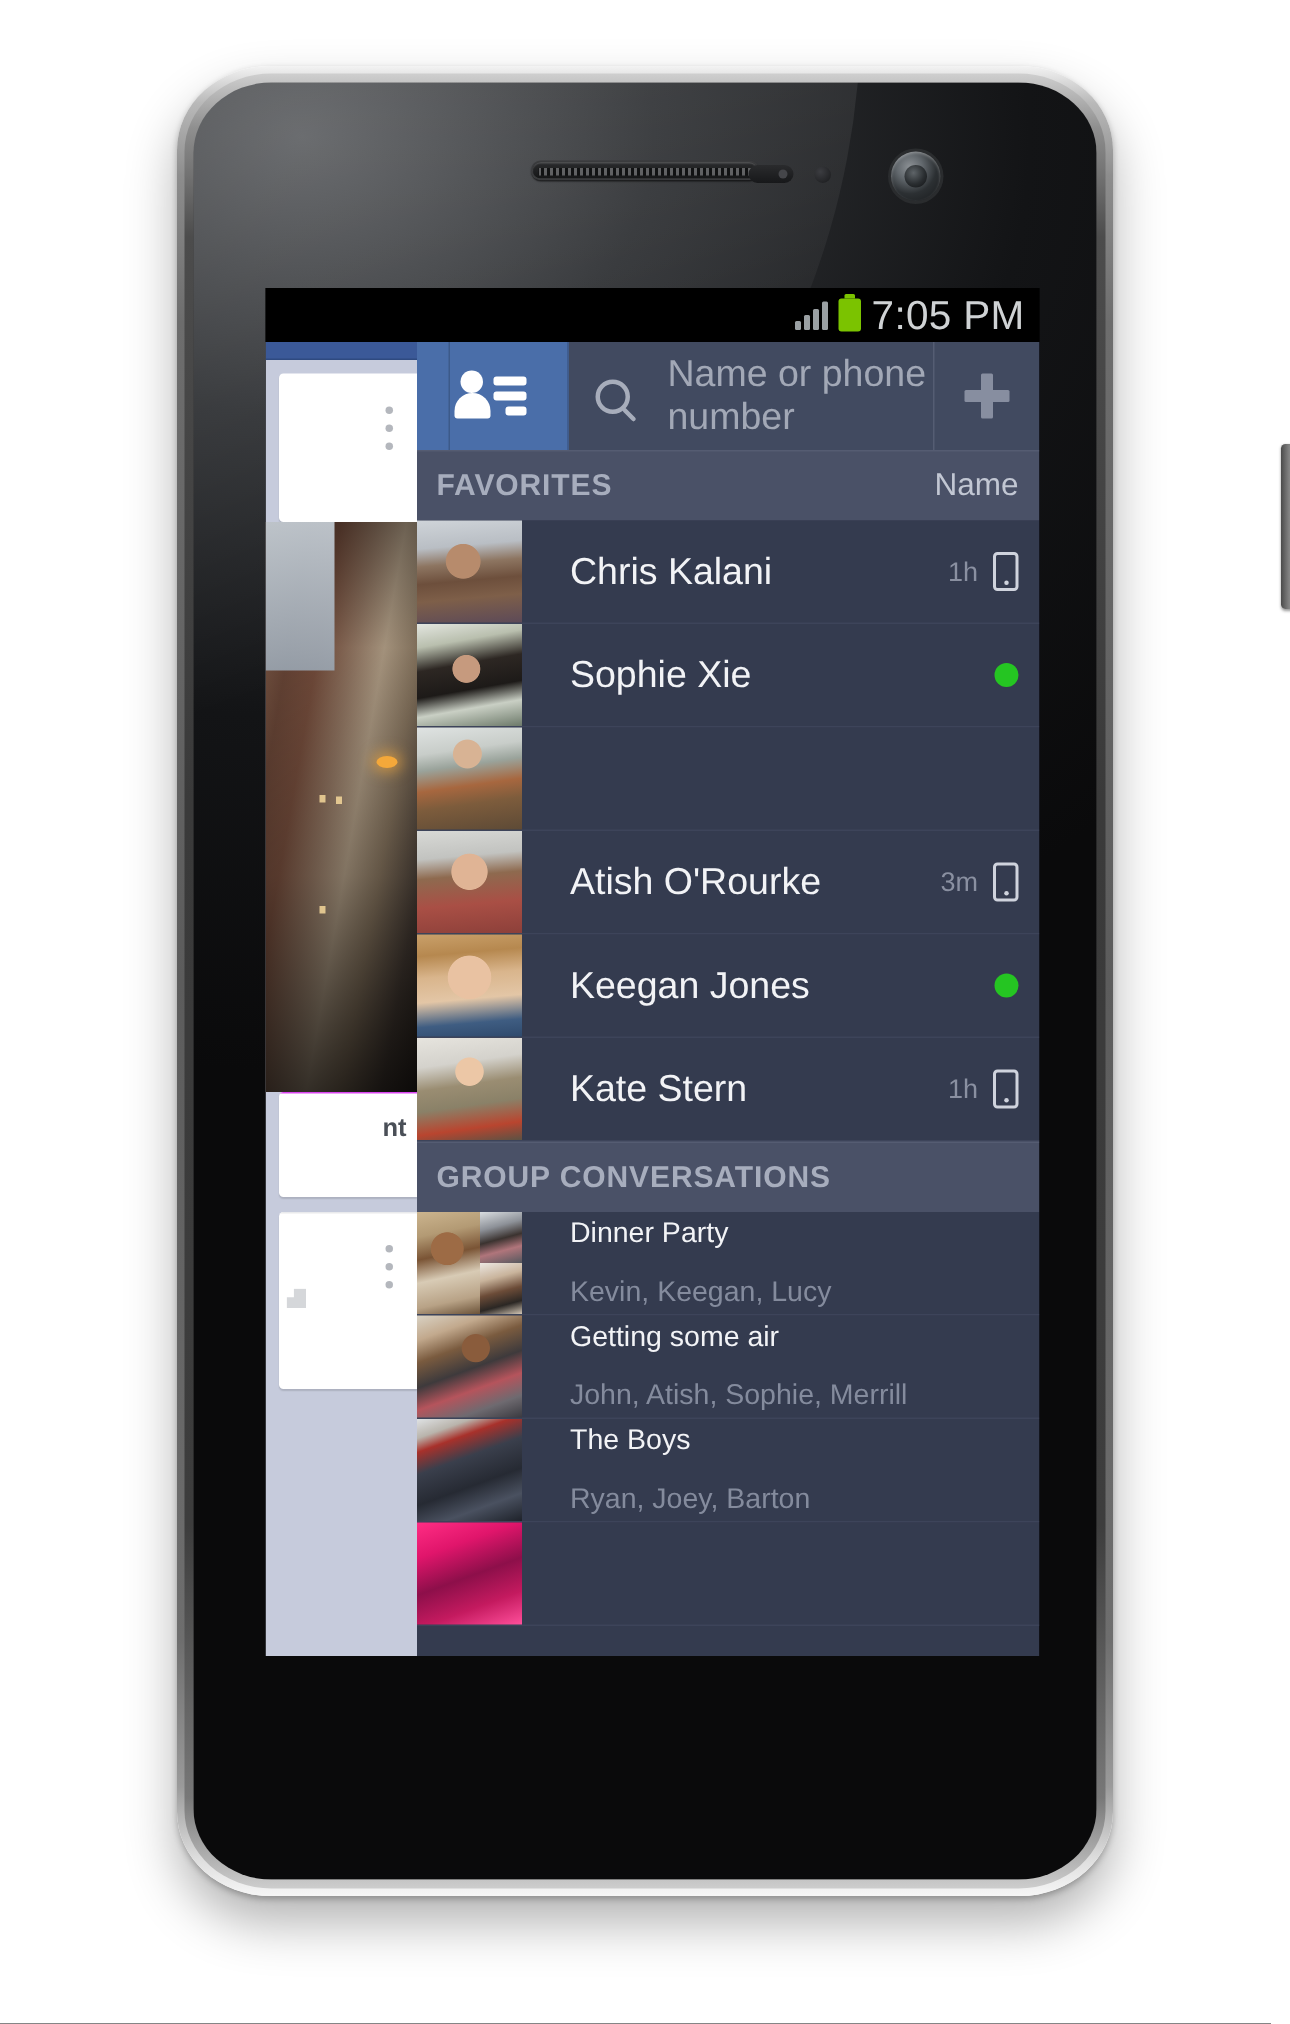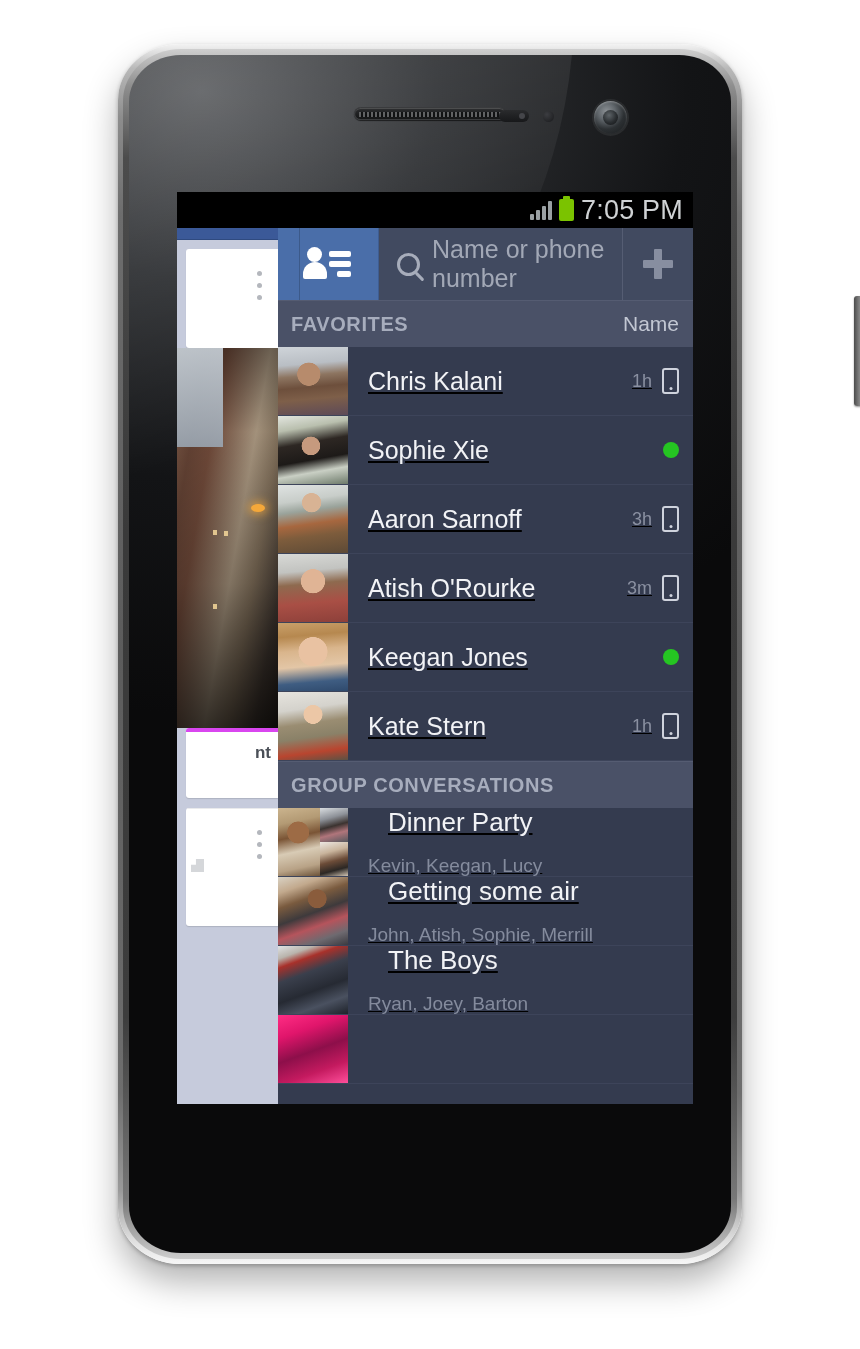--- a/index.html
+++ b/index.html
@@ -162,21 +162,21 @@
   }
   .photo-street .lamp {
     position:absolute; right:13px; top:156px; width:14px; height:8px;
     border-radius:50%; background:#f4a83a; box-shadow:0 0 9px 3px rgba(244,168,58,.6);
   }
   .photo-street .win {
     position:absolute; width:4px; height:5px; background:#f5d79a; opacity:.85;
   }
   .card2 { height:70px; margin-top:0; }
   .card-comment {
-    height:46px; border-top:4px solid #d946ef;
+    height:46px; border-top:1px solid #d946ef;
     display:flex; align-items:center; justify-content:flex-end;
     padding-right:7px; font-size:17px; font-weight:bold; color:#4a4f57;
   }
   .card3 { height:118px; margin-top:10px; }
   .card3-foot { height:72px; border-top:1px solid #e9eaec; position:relative; }
   .card3-foot .thumbicon {
     position:absolute; left:5px; bottom:8px; width:13px; height:13px;
     background:#c7c9cd; clip-path:polygon(0 45%,38% 45%,38% 0,100% 0,100% 100%,0 100%);
     opacity:.75;
   }
@@ -204,21 +204,21 @@
   .ic-contacts .body {
     position:absolute; left:-2px; top:15px; width:24px; height:17px;
     border-radius:12px 12px 2px 2px; background:#fff;
   }
   .ic-contacts .ln { position:absolute; right:0; background:#fff; border-radius:2px; height:6px; }
   .ic-contacts .ln.l1 { top:4px;  width:22px; }
   .ic-contacts .ln.l2 { top:14px; width:22px; }
   .ic-contacts .ln.l3 { top:24px; width:14px; }
 
   .search-field {
-    flex:1; display:flex; align-items:center; gap:12px; padding-left:18px;
+    flex:1; display:flex; align-items:center; gap:25px; padding-left:18px;
     border-right:1px solid #555d73;
   }
   .ic-search {
     width:23px; height:23px; border:3px solid #a7adbb; border-radius:50%;
     position:relative; flex:none;
   }
   .ic-search:after{
     content:""; position:absolute; right:-8px; bottom:-5px; width:11px; height:3px;
     background:#a7adbb; transform:rotate(45deg); border-radius:2px;
   }
@@ -244,39 +244,39 @@
   .sec-action { color:#c2c7d3; font-size:21px; }
 
   
   .row {
     height:69px; display:flex; align-items:stretch;
     border-bottom:1px solid #3d445a; background:#343b4f;
   }
   .avatar { width:70px; flex:none; position:relative; overflow:hidden; background:#586176; }
   .row-main {
     flex:1; display:flex; align-items:center; justify-content:space-between;
-    padding:0 14px 0 20px; min-width:0;text-decoration:underline;
+    padding:0 14px 0 32px; min-width:0;
   }
   .name { color:#f2f3f6; font-size:25px; white-space:nowrap; overflow:hidden; }
   .meta { display:flex; align-items:center; gap:10px; flex:none; }
   .time { color:#8a90a1; font-size:18px; }
   .ic-mobile {
     width:17px; height:26px; border:2px solid #cfd3dd; border-radius:3px;
     position:relative; flex:none;
   }
   .ic-mobile:after{
     content:""; position:absolute; left:50%; bottom:2px; transform:translateX(-50%);
     width:3px; height:3px; border-radius:50%; background:#cfd3dd;
   }
   .dot-online { width:16px; height:16px; border-radius:50%; background:#25c522; flex:none; }
 
   
   .row.group { height:69px; }
   .row.group .row-main { flex-direction:column; align-items:flex-start; justify-content:center; gap:1px; }
-  .g-title { color:#f2f3f6; font-size:26px;margin-left:20px; }
+  .g-title { color:#f2f3f6; font-size:19px; }
   .g-sub { color:#848b9d; font-size:19px;margin-top:16px; }
   .ava-grid { width:70px; height:100%; display:flex; }
   .ava-grid .big { flex:1; }
   .ava-grid .col { width:28px; display:flex; flex-direction:column; }
   .ava-grid .col > div { flex:1; }
 
   
   .p-chris{background:
       radial-gradient(circle at 44% 40%, #b78b6c 0 20%, rgba(0,0,0,0) 21%),
       linear-gradient(175deg,#cfd4d9 0%,#b9bec4 26%,#8d7561 42%,#6d4f3c 58%,#7e5f49 74%,#5d4a58 100%);}
@@ -422,27 +422,20 @@
           <span class="name">Sophie Xie</span>
           <span class="meta">
             <span class="time"></span>
             <span class="dot-online"></span>
           </span>
         </div>
       </div>
 
       <div class="row">
         <div class="avatar p-aaron"></div>
-        <div class="row-main">
-          <span class="name">Aaron Sarnoff</span>
-          <span class="meta">
-            <span class="time">3h</span>
-            <span class="ic-mobile"></span>
-          </span>
-        </div>
       </div>
 
       <div class="row">
         <div class="avatar p-ryan"></div>
         <div class="row-main">
           <span class="name">Atish O'Rourke</span>
           <span class="meta">
             <span class="time">3m</span>
             <span class="ic-mobile"></span>
           </span>

